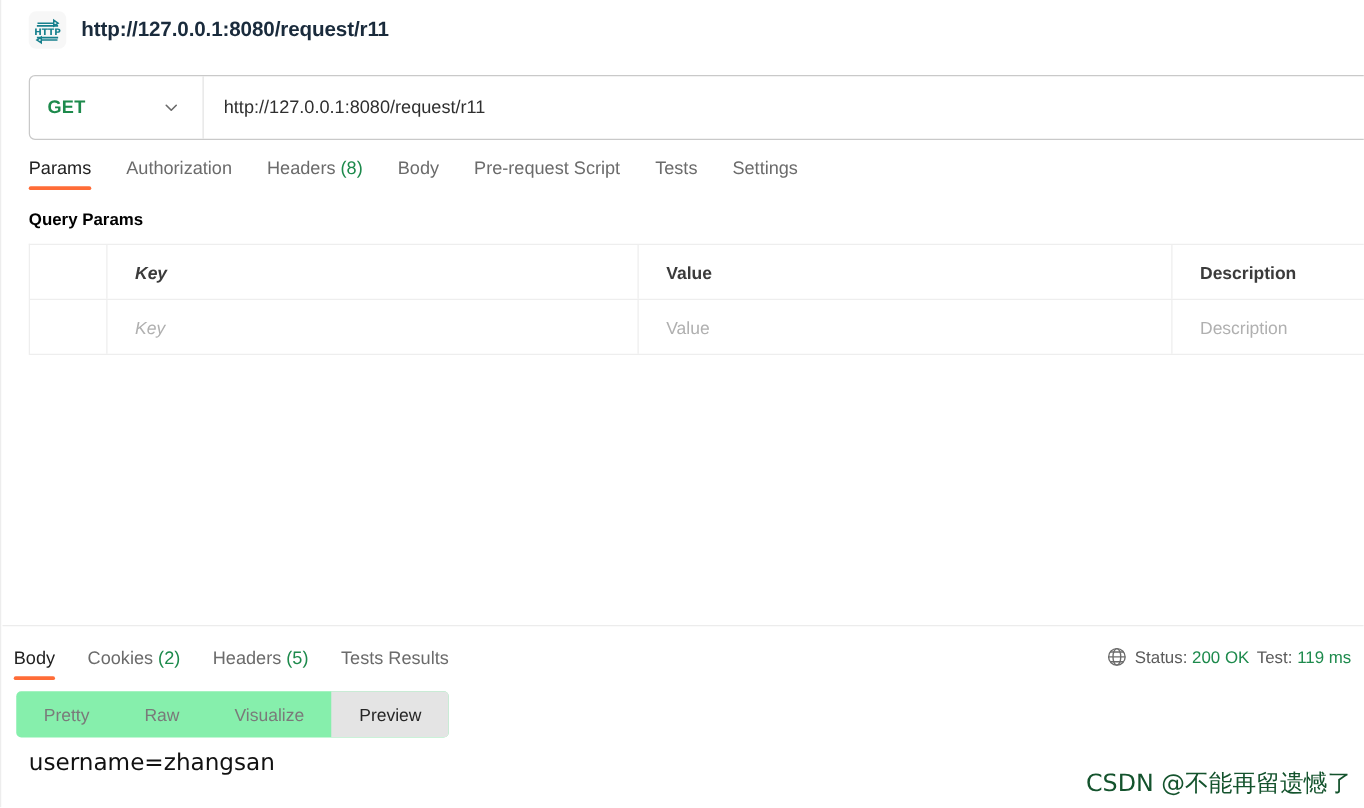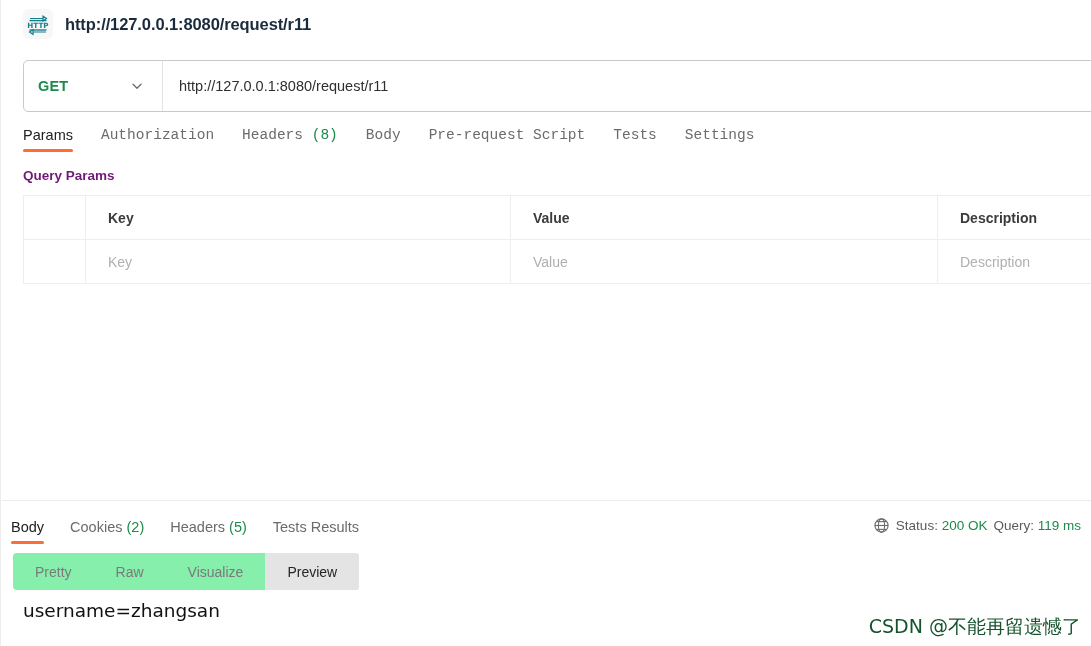--- a/index.html
+++ b/index.html
@@ -103,39 +103,39 @@
     box-sizing: border-box;
   }
   .tab {
     font-size: 14.5px;
     color: #6b6b6b;
     padding: 0 18px 9px 0;
     position: relative;
     cursor: pointer;
     white-space: nowrap;
   }
-  .tab + .tab { padding-left: 10px; font-family: Liberation Mono, monospace; }
+  .tab + .tab { padding-left: 10px; }
   .tab.active { color: #212121; }
   .tab.active::after {
     content: "";
     position: absolute;
     left: 0;
     right: 18px;
     bottom: 0;
     height: 3px;
     background: #ff6c37;
     border-radius: 2px;
   }
   .count { color: #1d8a4c; }
 
   
   .section-title {
     font-size: 13.5px;
     font-weight: bold;
-    color: #701a75;
+    color: #000000;
     padding: 16px 0 0 22px;
   }
   .params-table {
     margin: 12px 0 0 22px;
     border: 1px solid #eeeeee;
     border-right: none;
     border-bottom: none;
     width: 1100px;
     box-sizing: border-box;
   }
@@ -145,21 +145,21 @@
     border-bottom: 1px solid #eeeeee;
   }
   .pcell {
     display: flex;
     align-items: center;
     border-right: 1px solid #eeeeee;
     box-sizing: border-box;
     font-size: 14px;
   }
   .pcell.check { width: 62px; flex: none; }
-  .pcell.key { width: 425px; flex: none; padding-left: 22px; }
+  .pcell.key { width: 425px; flex: none; padding-left: 22px; font-style: italic; }
   .pcell.value { width: 427px; flex: none; padding-left: 22px; }
   .pcell.desc { flex: 1; padding-left: 22px; }
   .hrow .pcell { font-weight: bold; color: #3b3b3b; }
   .drow .pcell { color: #b0b0b0; }
 
   
   .resp-divider {
     position: absolute;
     left: 1px;
     right: 0;
@@ -366,21 +366,21 @@
           <line x1="1.9" y1="8.5" x2="15.1" y2="8.5" stroke="currentColor" stroke-width="1.1"></line>
           <line x1="3.1" y1="4.6" x2="13.9" y2="4.6" stroke="currentColor" stroke-width="1.1"></line>
           <line x1="3.1" y1="12.4" x2="13.9" y2="12.4" stroke="currentColor" stroke-width="1.1"></line>
         </svg>
       </span>
       <span class="meta-item">
         <span>Status:</span>
         <span class="meta-val">200 OK</span>
       </span>
       <span class="meta-item">
-        <span>Query:</span>
+        <span>Test:</span>
         <span class="meta-val">119 ms</span>
       </span>
     </div>
   </div>
 
   <div class="viewbar">
     <div class="vbtn">Pretty</div>
     <div class="vbtn">Raw</div>
     <div class="vbtn">Visualize</div>
     <div class="vbtn active">Preview</div>

